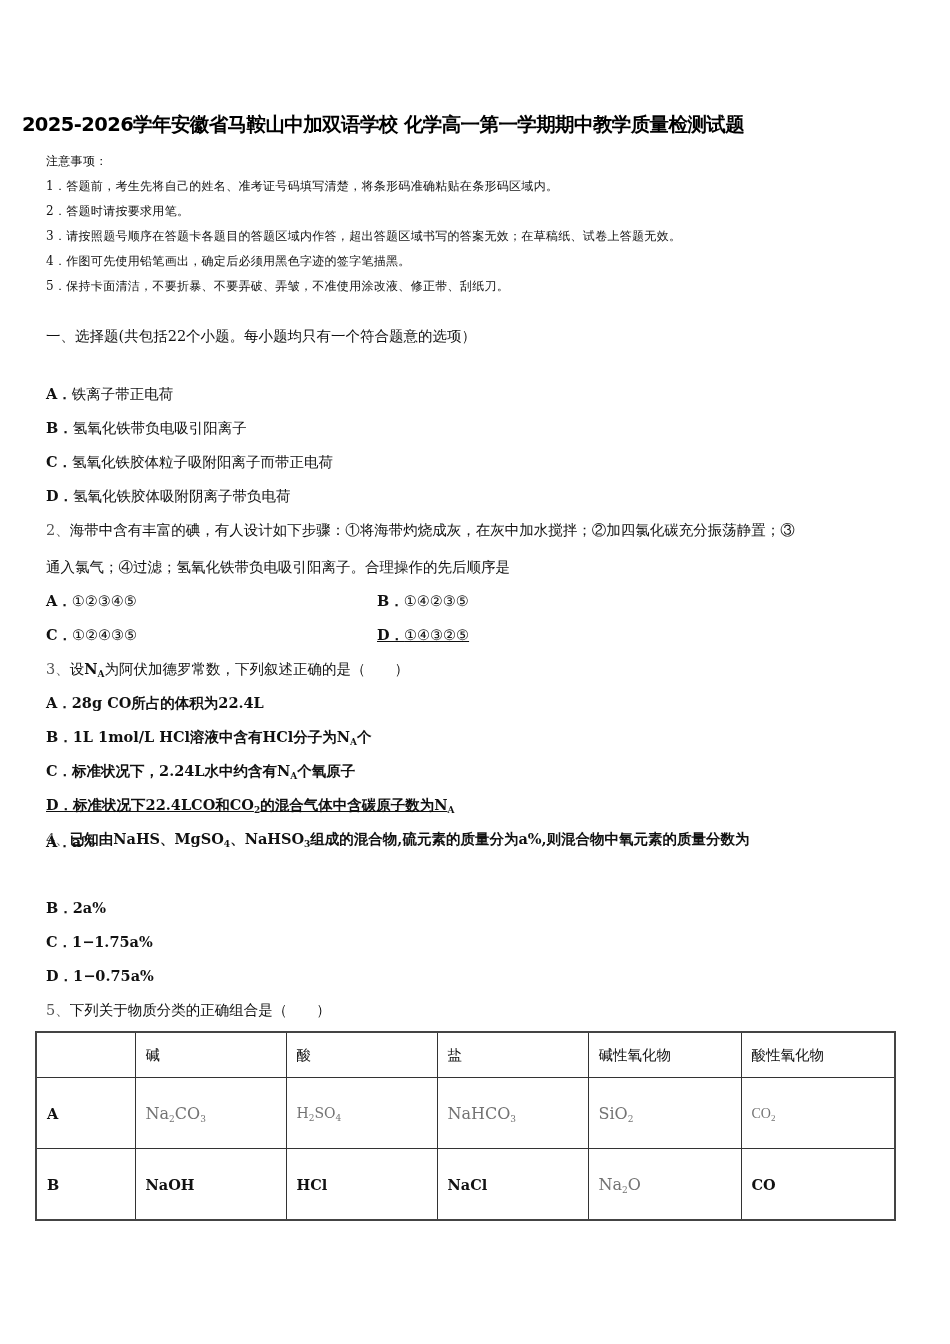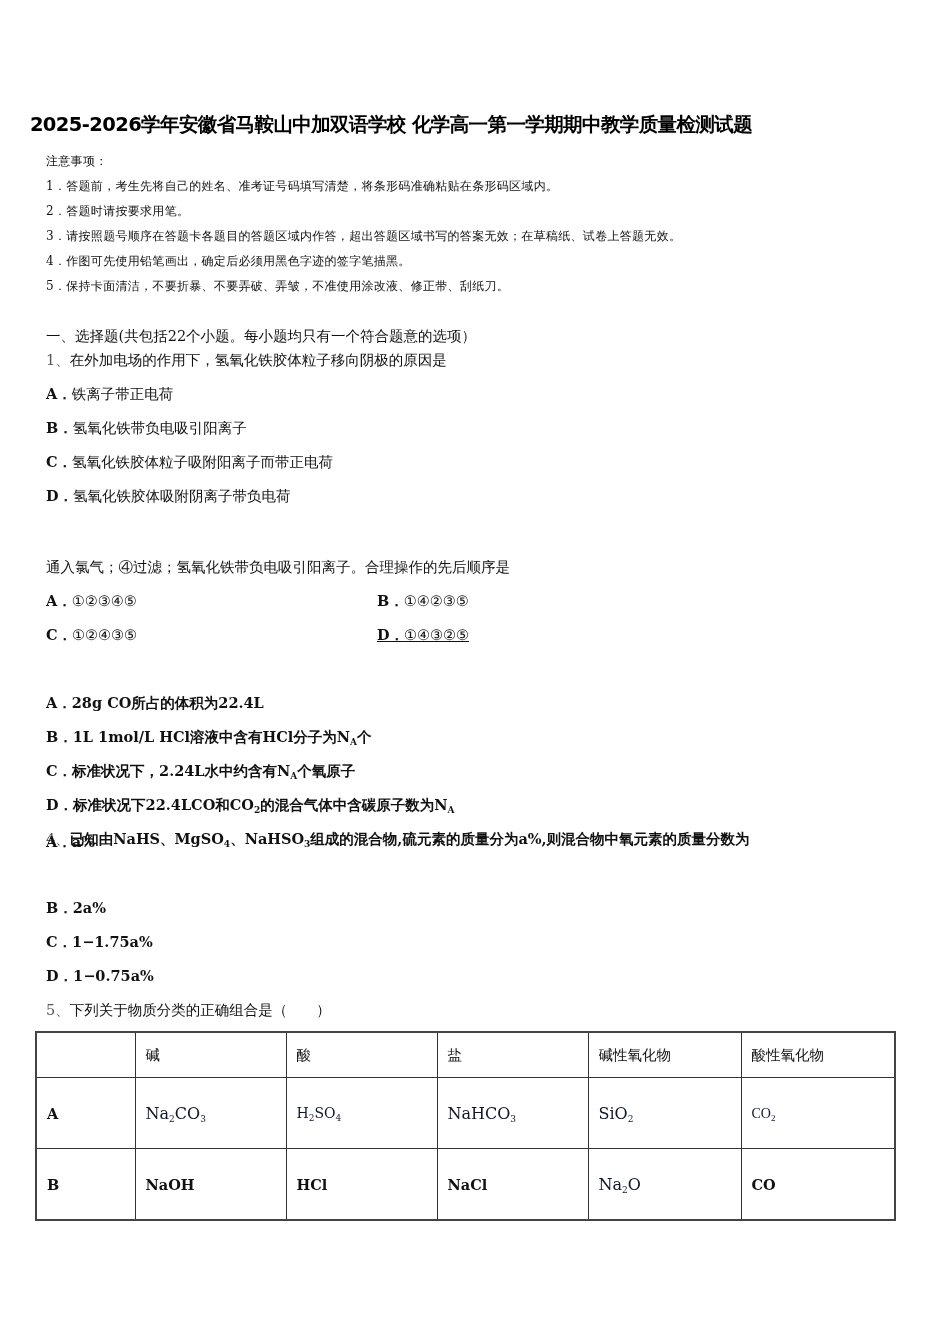--- a/index.html
+++ b/index.html
@@ -1,67 +1,70 @@
 <!DOCTYPE html>
 <html><head>
 <meta charset="utf-8">
 <style>
   html, body { margin: 0; padding: 0; background: #ffffff; }
   body { width: 950px; height: 1344px; position: relative; overflow: hidden; color: #111; font-family: "DejaVu Serif", "Liberation Serif", serif; }
   .page { position: absolute; left: 0; top: 0; width: 950px; height: 1344px; }
-  .title { position: absolute; left: 8px; width: 766px; top: 111px; text-align: center; font-family: "DejaVu Sans", "Liberation Sans", sans-serif; font-weight: bold; font-size: 19.5px; letter-spacing: -0.6px; color: #000; white-space: nowrap; }
+  .title { position: absolute; left: 0; width: 766px; top: 111px; text-align: center; font-family: "DejaVu Sans", "Liberation Sans", sans-serif; font-weight: bold; font-size: 19.5px; letter-spacing: -0.6px; color: #000; white-space: nowrap; }
   .line { position: absolute; left: 46px; white-space: nowrap; font-size: 14.5px; line-height: 20px; }
   .notes .line { font-size: 12px; letter-spacing: 0.3px; }
   .q-num { color: #555; font-weight: normal; }
   .bold { font-weight: bold; }
   .opt { font-weight: bold; }
   sub { font-size: 9px; vertical-align: -3px; line-height: 0; }
   table.cls { position: absolute; left: 35px; top: 1031px; width: 861px; border-collapse: collapse; border: 2px solid #444; }
   table.cls td { border: 1.5px solid #333; padding: 0 10px; font-size: 14.5px; vertical-align: middle; }
   table.cls tr.head td { height: 44px; }
   table.cls tr.body td { height: 70px; }
-  .light { color: #0f172a; font-weight: normal; font-size: 16px; }
+  .light { color: #737373; font-weight: normal; font-size: 16px; }
   .cell-bold { font-weight: bold; }
 </style>
 </head>
 <body>
 
 <div class="page">
 
   <div class="title">2025-2026学年安徽省马鞍山中加双语学校 化学高一第一学期期中教学质量检测试题</div>
 
   <div class="notes">
     <div class="line" style="top:151px;">注意事项：</div>
     <div class="line" style="top:176px;">1．答题前，考生先将自己的姓名、准考证号码填写清楚，将条形码准确粘贴在条形码区域内。</div>
     <div class="line" style="top:201px;">2．答题时请按要求用笔。</div>
     <div class="line" style="top:226px;">3．请按照题号顺序在答题卡各题目的答题区域内作答，超出答题区域书写的答案无效；在草稿纸、试卷上答题无效。</div>
     <div class="line" style="top:251px;">4．作图可先使用铅笔画出，确定后必须用黑色字迹的签字笔描黑。</div>
     <div class="line" style="top:276px;">5．保持卡面清洁，不要折暴、不要弄破、弄皱，不准使用涂改液、修正带、刮纸刀。</div>
   </div>
 
   <div class="line" style="top:326px;">一、选择题(共包括22个小题。每小题均只有一个符合题意的选项）</div>
 
-  <div class="line" style="top:350px;">
-    <span class="q-num">1、</span><span>在外加电场的作用下，氢氧化铁胶体粒子移向阴极的原因是</span>
-  </div>
   <div class="line" style="top:384px;"><span class="opt">A．</span><span>铁离子带正电荷</span></div>
   <div class="line" style="top:418px;"><span class="opt">B．</span><span>氢氧化铁带负电吸引阳离子</span></div>
   <div class="line" style="top:452px;"><span class="opt">C．</span><span>氢氧化铁胶体粒子吸附阳离子而带正电荷</span></div>
   <div class="line" style="top:486px;"><span class="opt">D．</span><span>氢氧化铁胶体吸附阴离子带负电荷</span></div>
 
+  <div class="line" style="top:520px;">
+    <span class="q-num">2、</span><span>海带中含有丰富的碘，有人设计如下步骤：①将海带灼烧成灰，在灰中加水搅拌；②加四氯化碳充分振荡静置；③</span>
+  </div>
   <div class="line" style="top:557px;">通入氯气；④过滤；氢氧化铁带负电吸引阳离子。合理操作的先后顺序是</div>
   <div class="line" style="top:591px;"><span class="opt">A．</span><span>①②③④⑤</span></div>
   <div class="line" style="top:591px; left:377px;"><span class="opt">B．</span><span>①④②③⑤</span></div>
   <div class="line" style="top:625px;"><span class="opt">C．</span><span>①②④③⑤</span></div>
   <div class="line" style="top:625px; left:377px;text-decoration:underline;"><span class="opt">D．</span><span>①④③②⑤</span></div>
 
+  <div class="line" style="top:659px;">
+    <span class="q-num">3、</span><span>设</span><span class="bold">N</span><sub class="bold">A</sub><span>为阿伏加德罗常数，下列叙述正确的是（　　）</span>
+  </div>
   <div class="line bold" style="top:693px;"><span>A．</span><span>28g CO所占的体积为22.4L</span></div>
   <div class="line bold" style="top:727px;"><span>B．</span><span>1L 1mol/L HCl溶液中含有HCl分子为N</span><sub>A</sub><span>个</span></div>
   <div class="line bold" style="top:761px;"><span>C．</span><span>标准状况下，2.24L水中约含有N</span><sub>A</sub><span>个氧原子</span></div>
-  <div class="line bold" style="top:795px;"><span>D．</span><span>标准状况下22.4LCO和CO</span><sub>2</sub><span>的混合气体中含碳原子数为N</span><sub>A</sub></div>
+  <div class="line bold" style="top:795px;text-decoration:underline;"><span>D．</span><span>标准状况下22.4LCO和CO</span><sub>2</sub><span>的混合气体中含碳原子数为N</span><sub>A</sub></div>
 
   <div class="line" style="top:829px;">
     <span class="q-num">4、</span><span class="bold">已知由NaHS、MgSO</span><sub class="bold">4</sub><span class="bold">、NaHSO</span><sub class="bold">3</sub><span class="bold">组成的混合物,硫元素的质量分为a%,则混合物中氧元素的质量分数为</span>
   </div>
   <div class="line bold" style="top:832px;"><span>A．</span><span>a%</span></div>
   <div class="line bold" style="top:898px;"><span>B．</span><span>2a%</span></div>
   <div class="line bold" style="top:932px;"><span>C．</span><span>1−1.75a%</span></div>
   <div class="line bold" style="top:966px;"><span>D．</span><span>1−0.75a%</span></div>
 
   <div class="line" style="top:1000px;text-align:right;">

